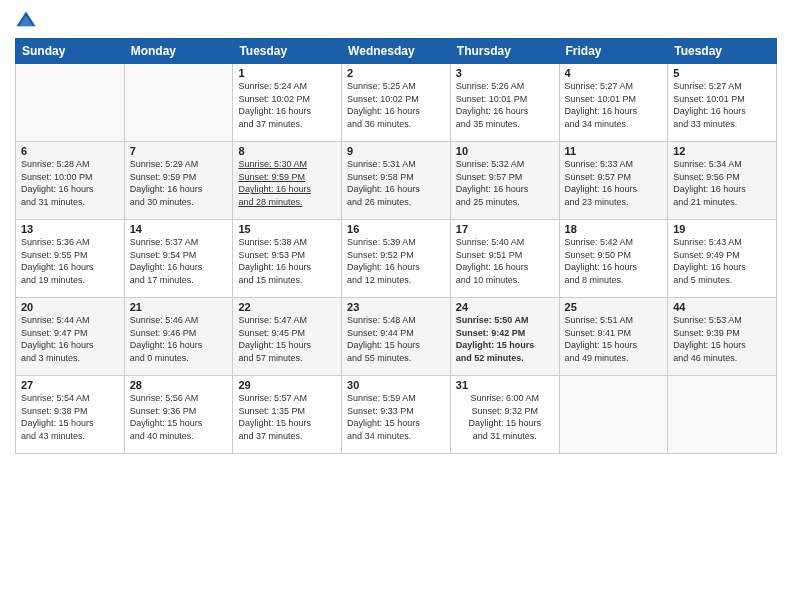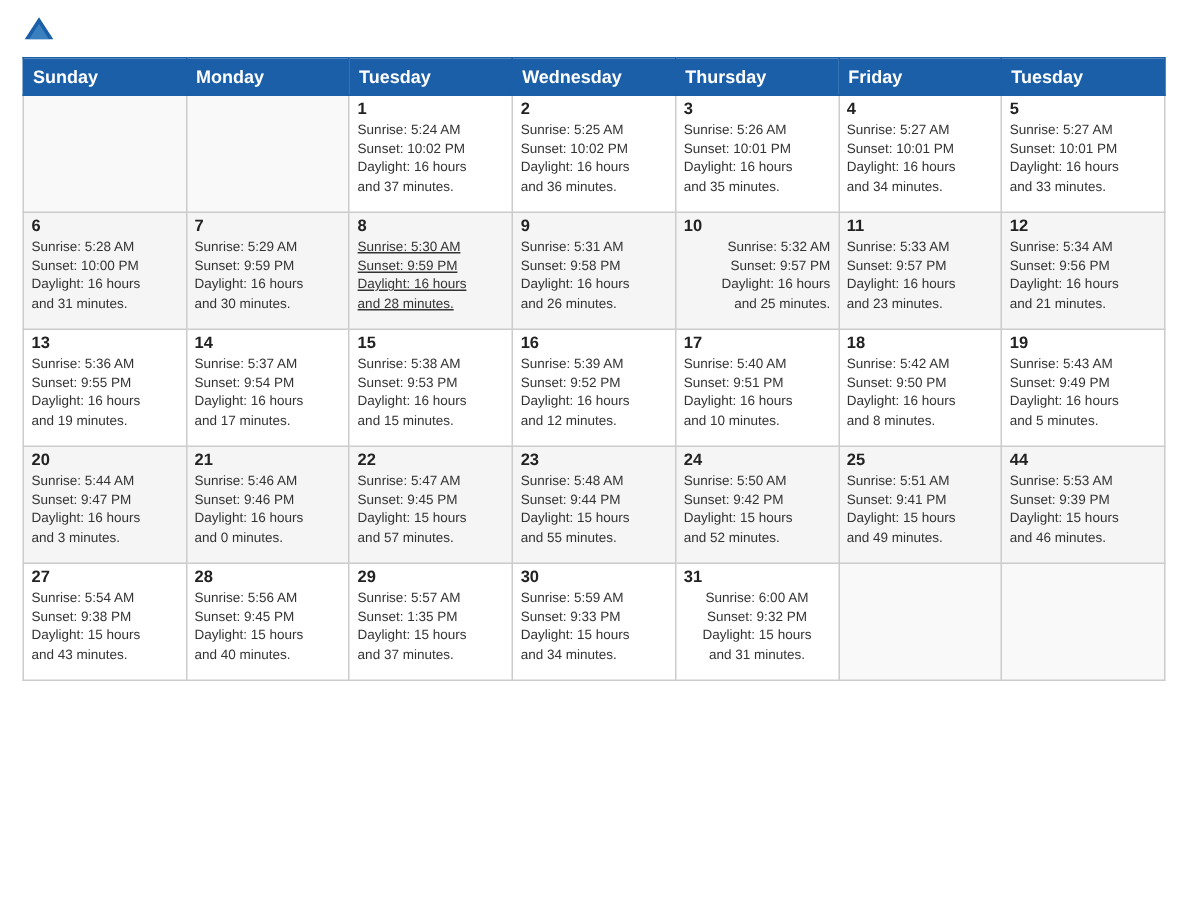--- a/index.html
+++ b/index.html
@@ -191,21 +191,21 @@
           </td>
           <td>
             <span class="day-num">9</span>
             <div class="day-info" style="white-space: pre-line;">Sunrise: 5:31 AM
 Sunset: 9:58 PM
 Daylight: 16 hours
 and 26 minutes.</div>
           </td>
           <td>
             <span class="day-num">10</span>
-            <div class="day-info" style="white-space: pre-line; text-align: right;">Sunrise: 5:32 AM
+            <div class="day-info" style="white-space: pre-line;">Sunrise: 5:32 AM
 Sunset: 9:57 PM
 Daylight: 16 hours
 and 25 minutes.</div>
           </td>
           <td>
             <span class="day-num">11</span>
             <div class="day-info" style="white-space: pre-line;">Sunrise: 5:33 AM
 Sunset: 9:57 PM
 Daylight: 16 hours
 and 23 minutes.</div>
@@ -293,21 +293,21 @@
           </td>
           <td>
             <span class="day-num">23</span>
             <div class="day-info" style="white-space: pre-line;">Sunrise: 5:48 AM
 Sunset: 9:44 PM
 Daylight: 15 hours
 and 55 minutes.</div>
           </td>
           <td>
             <span class="day-num">24</span>
-            <div class="day-info" style="white-space: pre-line;">Sunrise: 5:50 AM
+            <div class="day-info" style="white-space: pre-line; font-weight: bold;">Sunrise: 5:50 AM
 Sunset: 9:42 PM
 Daylight: 15 hours
 and 52 minutes.</div>
           </td>
           <td>
             <span class="day-num">25</span>
             <div class="day-info" style="white-space: pre-line;">Sunrise: 5:51 AM
 Sunset: 9:41 PM
 Daylight: 15 hours
 and 49 minutes.</div>
@@ -324,21 +324,21 @@
           <td>
             <span class="day-num">27</span>
             <div class="day-info" style="white-space: pre-line;">Sunrise: 5:54 AM
 Sunset: 9:38 PM
 Daylight: 15 hours
 and 43 minutes.</div>
           </td>
           <td>
             <span class="day-num">28</span>
             <div class="day-info" style="white-space: pre-line;">Sunrise: 5:56 AM
-Sunset: 9:45 PM
+Sunset: 9:36 PM
 Daylight: 15 hours
 and 40 minutes.</div>
           </td>
           <td>
             <span class="day-num">29</span>
             <div class="day-info" style="white-space: pre-line;">Sunrise: 5:57 AM
 Sunset: 1:35 PM
 Daylight: 15 hours
 and 37 minutes.</div>
           </td>

